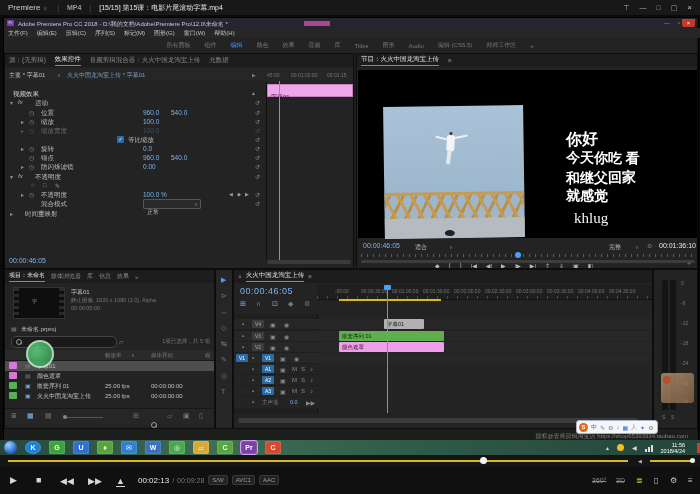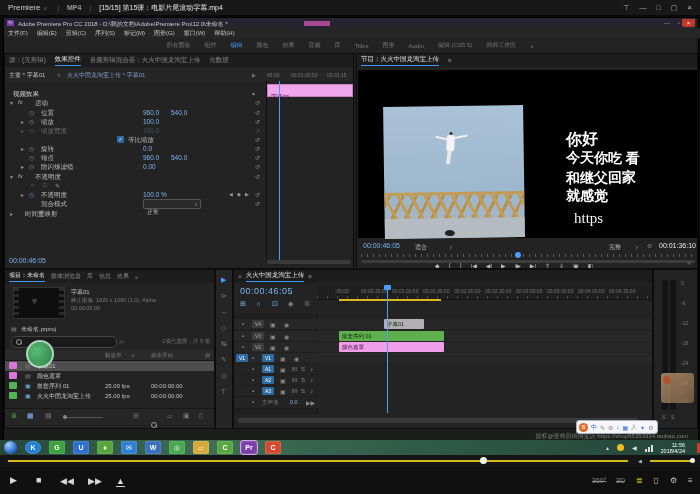--- a/index.html
+++ b/index.html
@@ -261,21 +261,21 @@
             <div class="a" style="left:0;top:112px;width:140px;height:20px;background:#b4bcc2"></div>
             <div class="a" style="left:60px;top:124px;width:10px;height:6px;border-radius:50%;background:#20242a"></div>
           </div>
 
           <div class="a" style="left:208px;top:58px;width:110px;height:110px;color:#fff;font-family:'Liberation Serif','DejaVu Serif',serif;font-weight:bold">
             <div style="font-size:16px;transform:rotate(-2deg)">你好</div>
             <div style="font-size:14px;transform:rotate(1deg);margin-top:1px">今天你吃 看</div>
             <div style="font-size:14px;transform:rotate(-1deg);margin-top:1px">和继父回家</div>
             <div style="font-size:14px;transform:rotate(1deg);margin-top:1px">就感觉</div>
           </div>
-          <span class="a" style="left:216px;top:140px;color:#f4f4f4;font-family:'Liberation Serif','DejaVu Serif',serif;font-size:15px">https</span>
+          <span class="a" style="left:216px;top:140px;color:#f4f4f4;font-family:'Liberation Serif','DejaVu Serif',serif;font-size:15px">khlug</span>
         </div>
 
         <span class="a t7 blu" style="left:6px;top:188px">00:00:46:05</span>
         <span class="a t6 txt" style="left:58px;top:189px">适合</span>
         <span class="a t5 dim" style="left:92px;top:190px">∨</span>
         <span class="a t6 txt" style="left:252px;top:189px">完整</span>
         <span class="a t5 dim" style="left:278px;top:190px">∨</span>
         <span class="a t6 dim" style="left:290px;top:188px">⚙</span>
         <span class="a t7 wht" style="left:302px;top:188px">00:01:36:10</span>
 
@@ -585,20 +585,28 @@
     <div class="a" style="left:650px;top:5px;width:44px;height:2px;background:#d9b91c"></div>
     <div class="a" style="left:690px;top:3px;width:5px;height:5px;border-radius:50%;background:#f4f4f4"></div>
   </div>
 
   <div class="a" id="pp-ctrl">
     <span class="a ppbtn" style="left:10px;top:9px">▶</span>
     <span class="a ppbtn" style="left:36px;top:9px">■</span>
     <span class="a ppbtn t7" style="left:60px;top:10px">◀◀</span>
     <span class="a ppbtn t7" style="left:88px;top:10px">▶▶</span>
     <span class="a ppbtn t7" style="left:116px;top:10px;border-bottom:1px solid #d8d8d8">▲</span>
+    <div class="a row" style="left:138px;top:8px">
+      <span class="t8 wht">00:02:13</span>
+      <span class="t7 dim" style="margin:0 3px">/</span>
+      <span class="t7 dim">00:09:28</span>
+      <span class="badge">S/W</span>
+      <span class="badge">AVC1</span>
+      <span class="badge">AAC</span>
+    </div>
     <span class="a t7" style="left:592px;top:10px;color:#8a8a8a;text-decoration:line-through">360°</span>
     <span class="a t7" style="left:616px;top:10px;color:#8a8a8a;text-decoration:line-through">3D</span>
     <span class="a t8" style="left:636px;top:9px;color:#d9b91c">≣</span>
     <span class="a t8" style="left:654px;top:9px;color:#c8c8c8">▯</span>
     <span class="a t8" style="left:670px;top:9px;color:#c8c8c8">⚙</span>
     <span class="a t8" style="left:688px;top:9px;color:#c8c8c8">≡</span>
   </div>
 
 </div>
 

